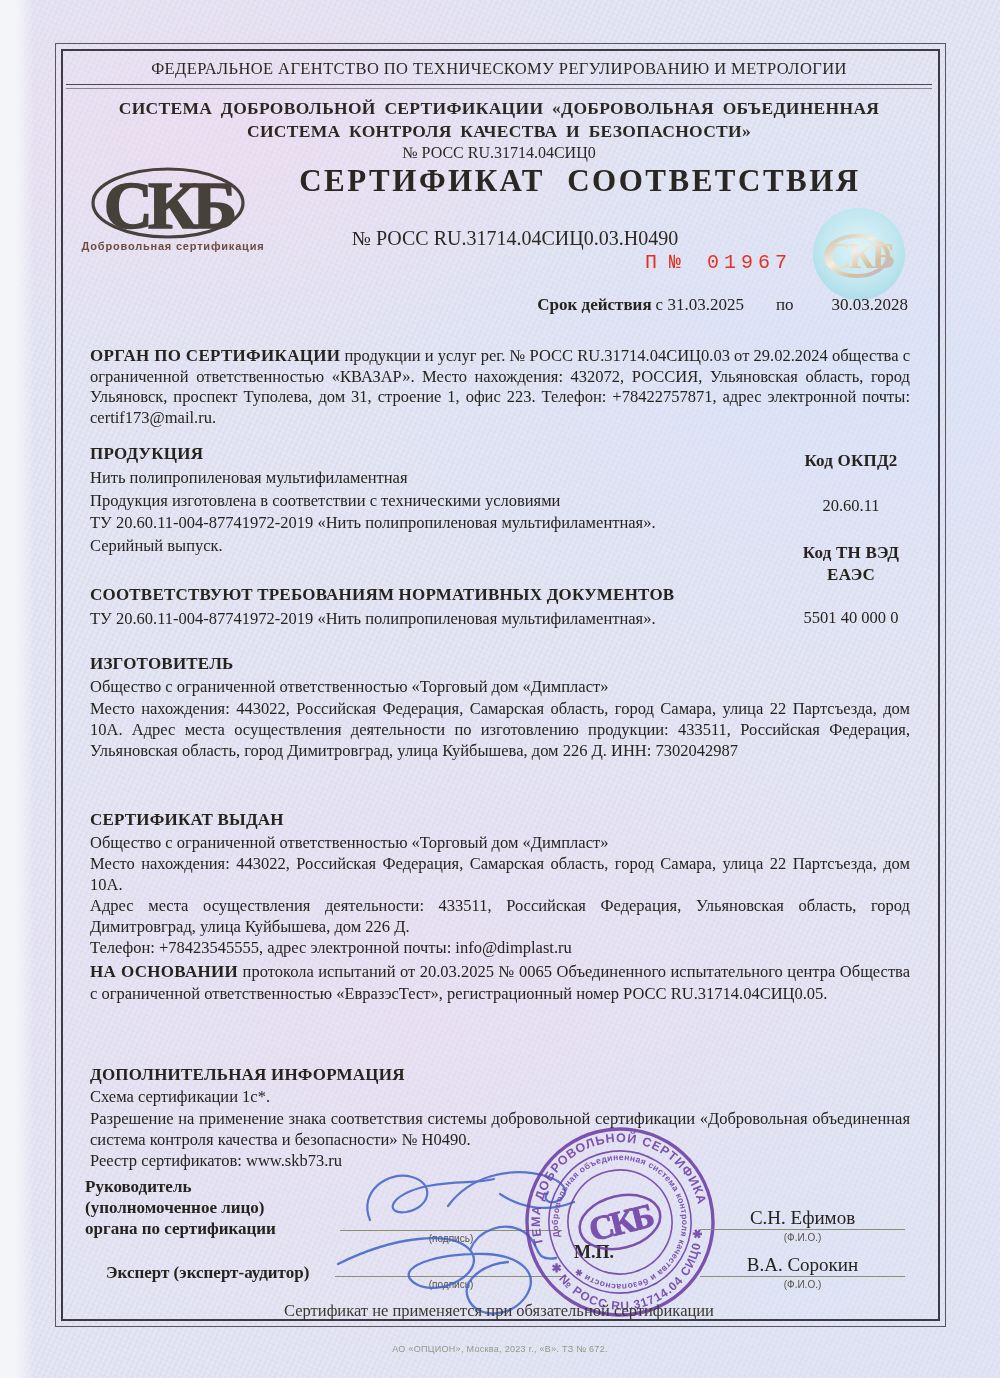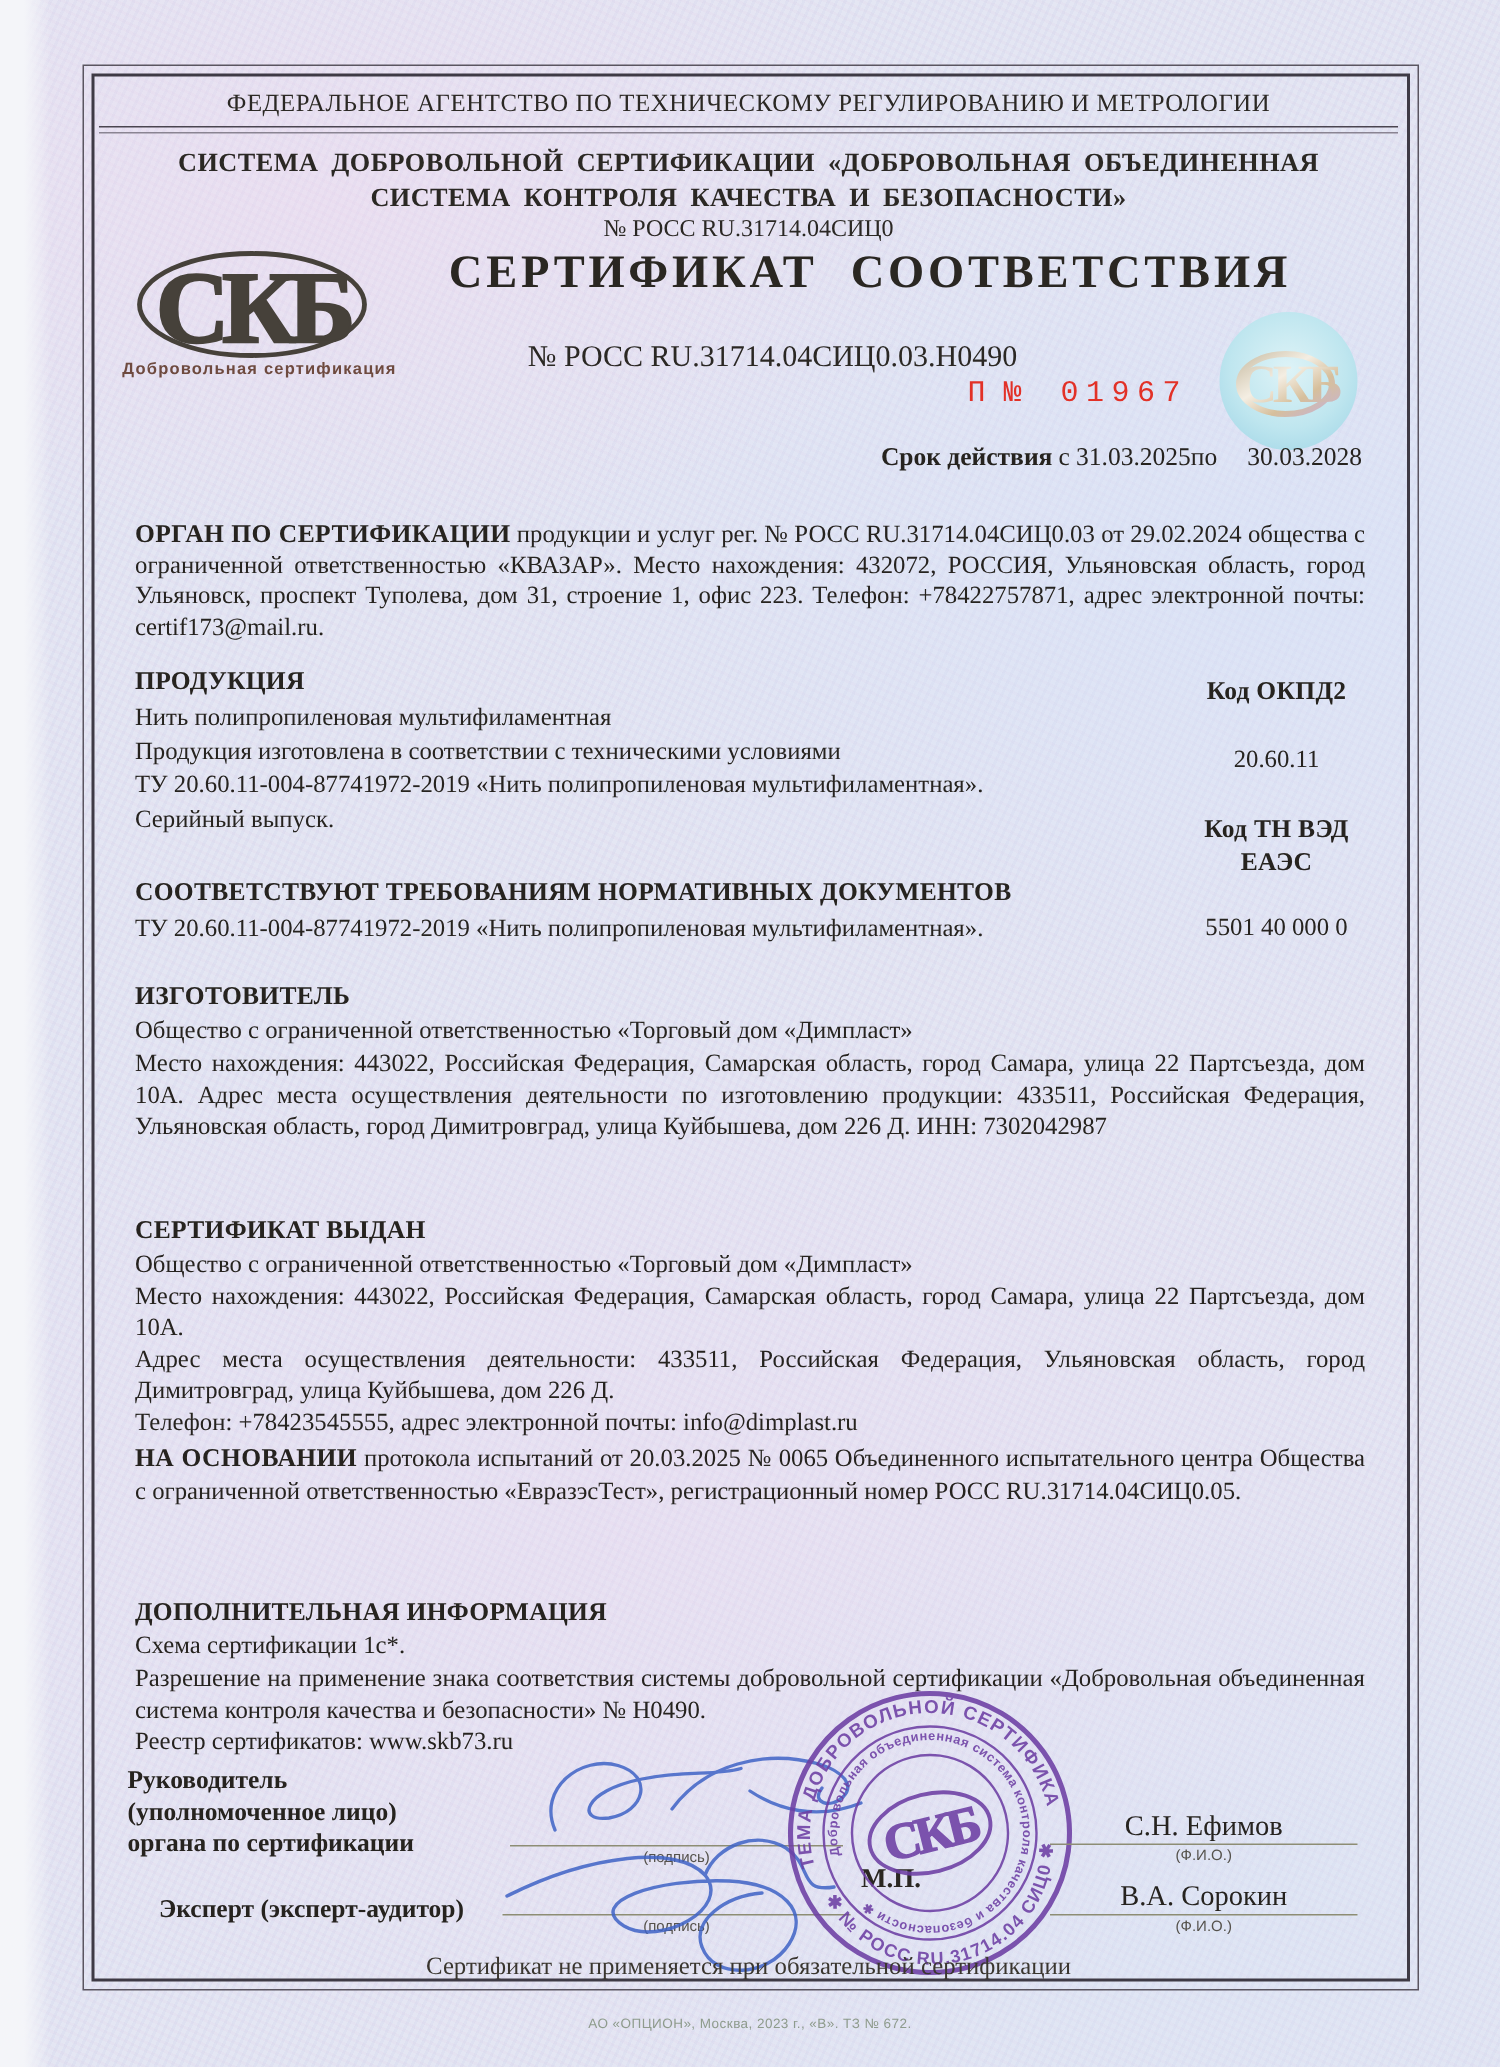--- a/index.html
+++ b/index.html
@@ -27,22 +27,22 @@
   .logo-box{left:88px;top:160px;}
   .logo-caption{left:78px;top:240px;width:190px;text-align:center;font-family:"Liberation Sans",sans-serif;font-size:11px;font-weight:bold;letter-spacing:.8px;color:#6e4a3f;}
   .title{left:268px;top:163px;width:624px;text-align:center;font-size:31px;font-weight:bold;letter-spacing:2.5px;word-spacing:12px;color:#2a2722;}
   .cert-number{left:270px;top:227px;width:490px;text-align:center;font-size:20px;color:#2b2824;}
   .blank-number{left:645px;top:251px;font-family:"Liberation Mono",monospace;font-size:20px;color:#e23127;}
   .blank-number .num{margin-left:26px;letter-spacing:5px;}
   .holo{left:811px;top:206px;}
   .validity{left:400px;top:295px;width:508px;text-align:right;font-size:17px;white-space:nowrap;}
   .validity .lbl{font-weight:bold;}
   .validity .gap1{margin-left:4px;}
-  .validity .gap2{}
-  .validity .gap3{margin-left:20px;}
+  .validity .gap2{margin-left:32px;}
+  .validity .gap3{margin-left:38px;}
   .par{line-height:20.5px;font-size:16.5px;text-align:justify;color:#26231f;}
   .lead{font-weight:bold;font-size:17px;letter-spacing:.3px;margin-top:17px;}
   .h{font-weight:bold;font-size:17px;letter-spacing:.2px;color:#26231f;}
   .body-line{font-size:16.5px;color:#26231f;white-space:nowrap;}
   .codes{width:132px;text-align:center;}
   .sig-label{font-weight:bold;font-size:17px;line-height:21px;color:#26231f;}
   .sig-line{border-bottom:1px solid #8d8d74;}
   .small-cap{font-family:"Liberation Sans",sans-serif;font-size:10px;color:#55524c;text-align:center;}
   .fio-name{font-size:19px;text-align:center;color:#26231f;}
   .mp{font-size:18px;color:#2a2722;font-weight:bold;}

